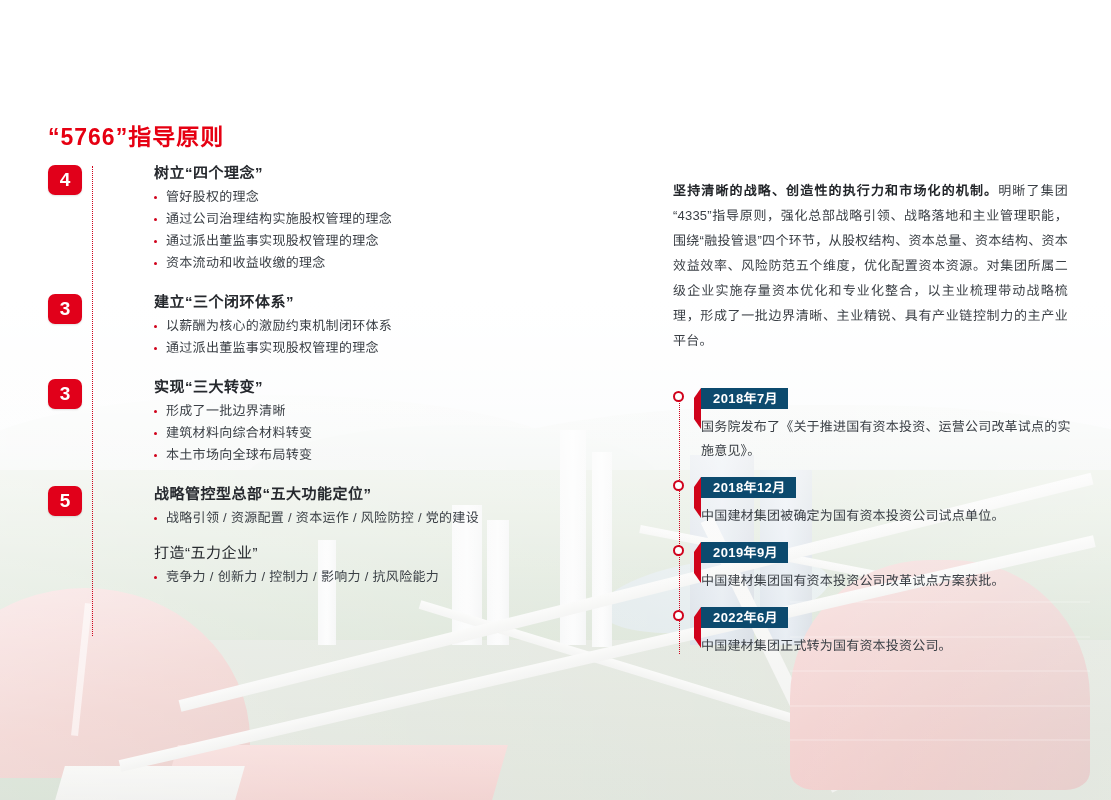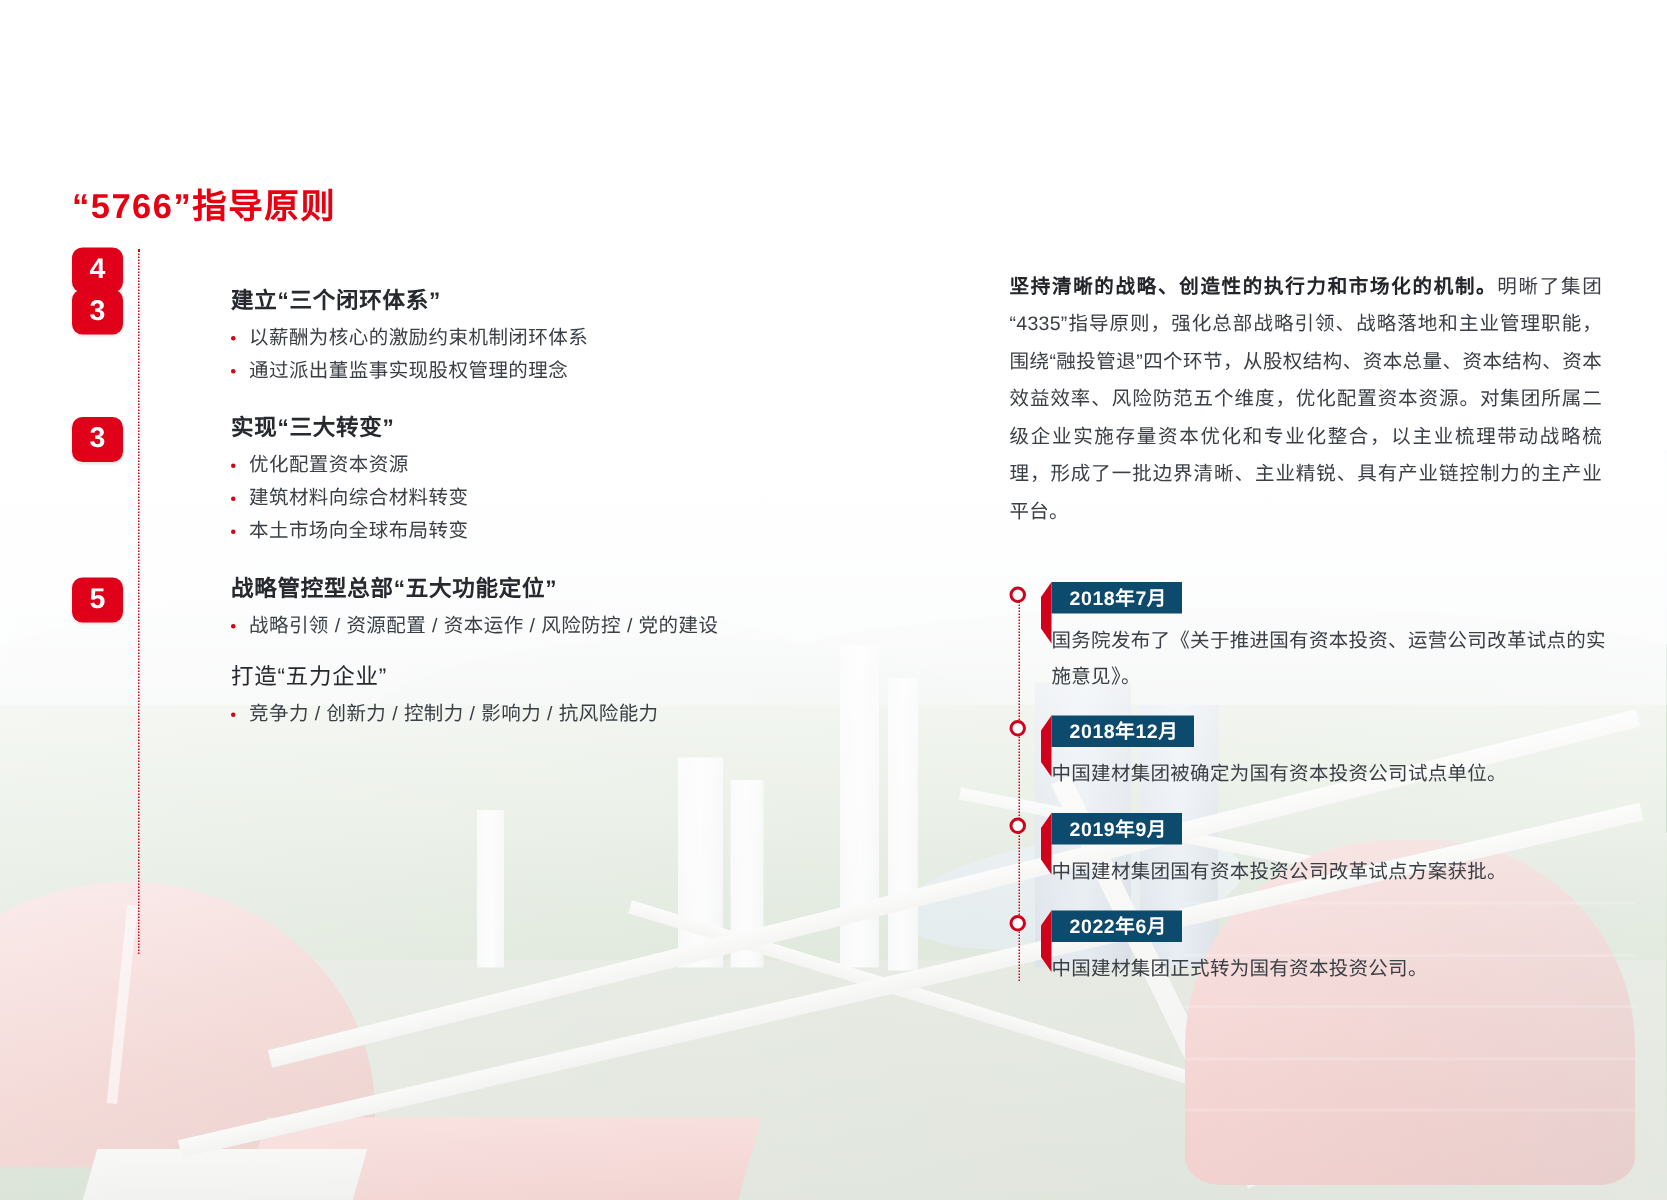--- a/index.html
+++ b/index.html
@@ -215,36 +215,43 @@
 <div id="content">
 
   <div id="page-title">“5766”指导原则</div>
 
   <div id="left-dotted"></div>
 
   <div id="left-col">
 
     <div class="block" style="margin-bottom:18px;">
       <div class="badge" style="top:2px;">4</div>
+      <div class="block-body">
+        <div class="sec-title">树立“四个理念”</div>
+        <div class="item">管好股权的理念</div>
+        <div class="item">通过公司治理结构实施股权管理的理念</div>
+        <div class="item">通过派出董监事实现股权管理的理念</div>
+        <div class="item">资本流动和收益收缴的理念</div>
+      </div>
     </div>
 
     <div class="block" style="margin-bottom:18px;">
       <div class="badge" style="top:2px;">3</div>
       <div class="block-body">
         <div class="sec-title">建立“三个闭环体系”</div>
         <div class="item">以薪酬为核心的激励约束机制闭环体系</div>
         <div class="item">通过派出董监事实现股权管理的理念</div>
       </div>
     </div>
 
     <div class="block" style="margin-bottom:18px;">
       <div class="badge" style="top:2px;">3</div>
       <div class="block-body">
         <div class="sec-title">实现“三大转变”</div>
-        <div class="item">优化配置资本资源</div>
+        <div class="item">形成了一批边界清晰</div>
         <div class="item">建筑材料向综合材料转变</div>
         <div class="item">本土市场向全球布局转变</div>
       </div>
     </div>
 
     <div class="block">
       <div class="badge" style="top:2px;">5</div>
       <div class="block-body">
         <div class="sec-title">战略管控型总部“五大功能定位”</div>
         <div class="item">战略引领 / 资源配置 / 资本运作 / 风险防控 / 党的建设</div>

